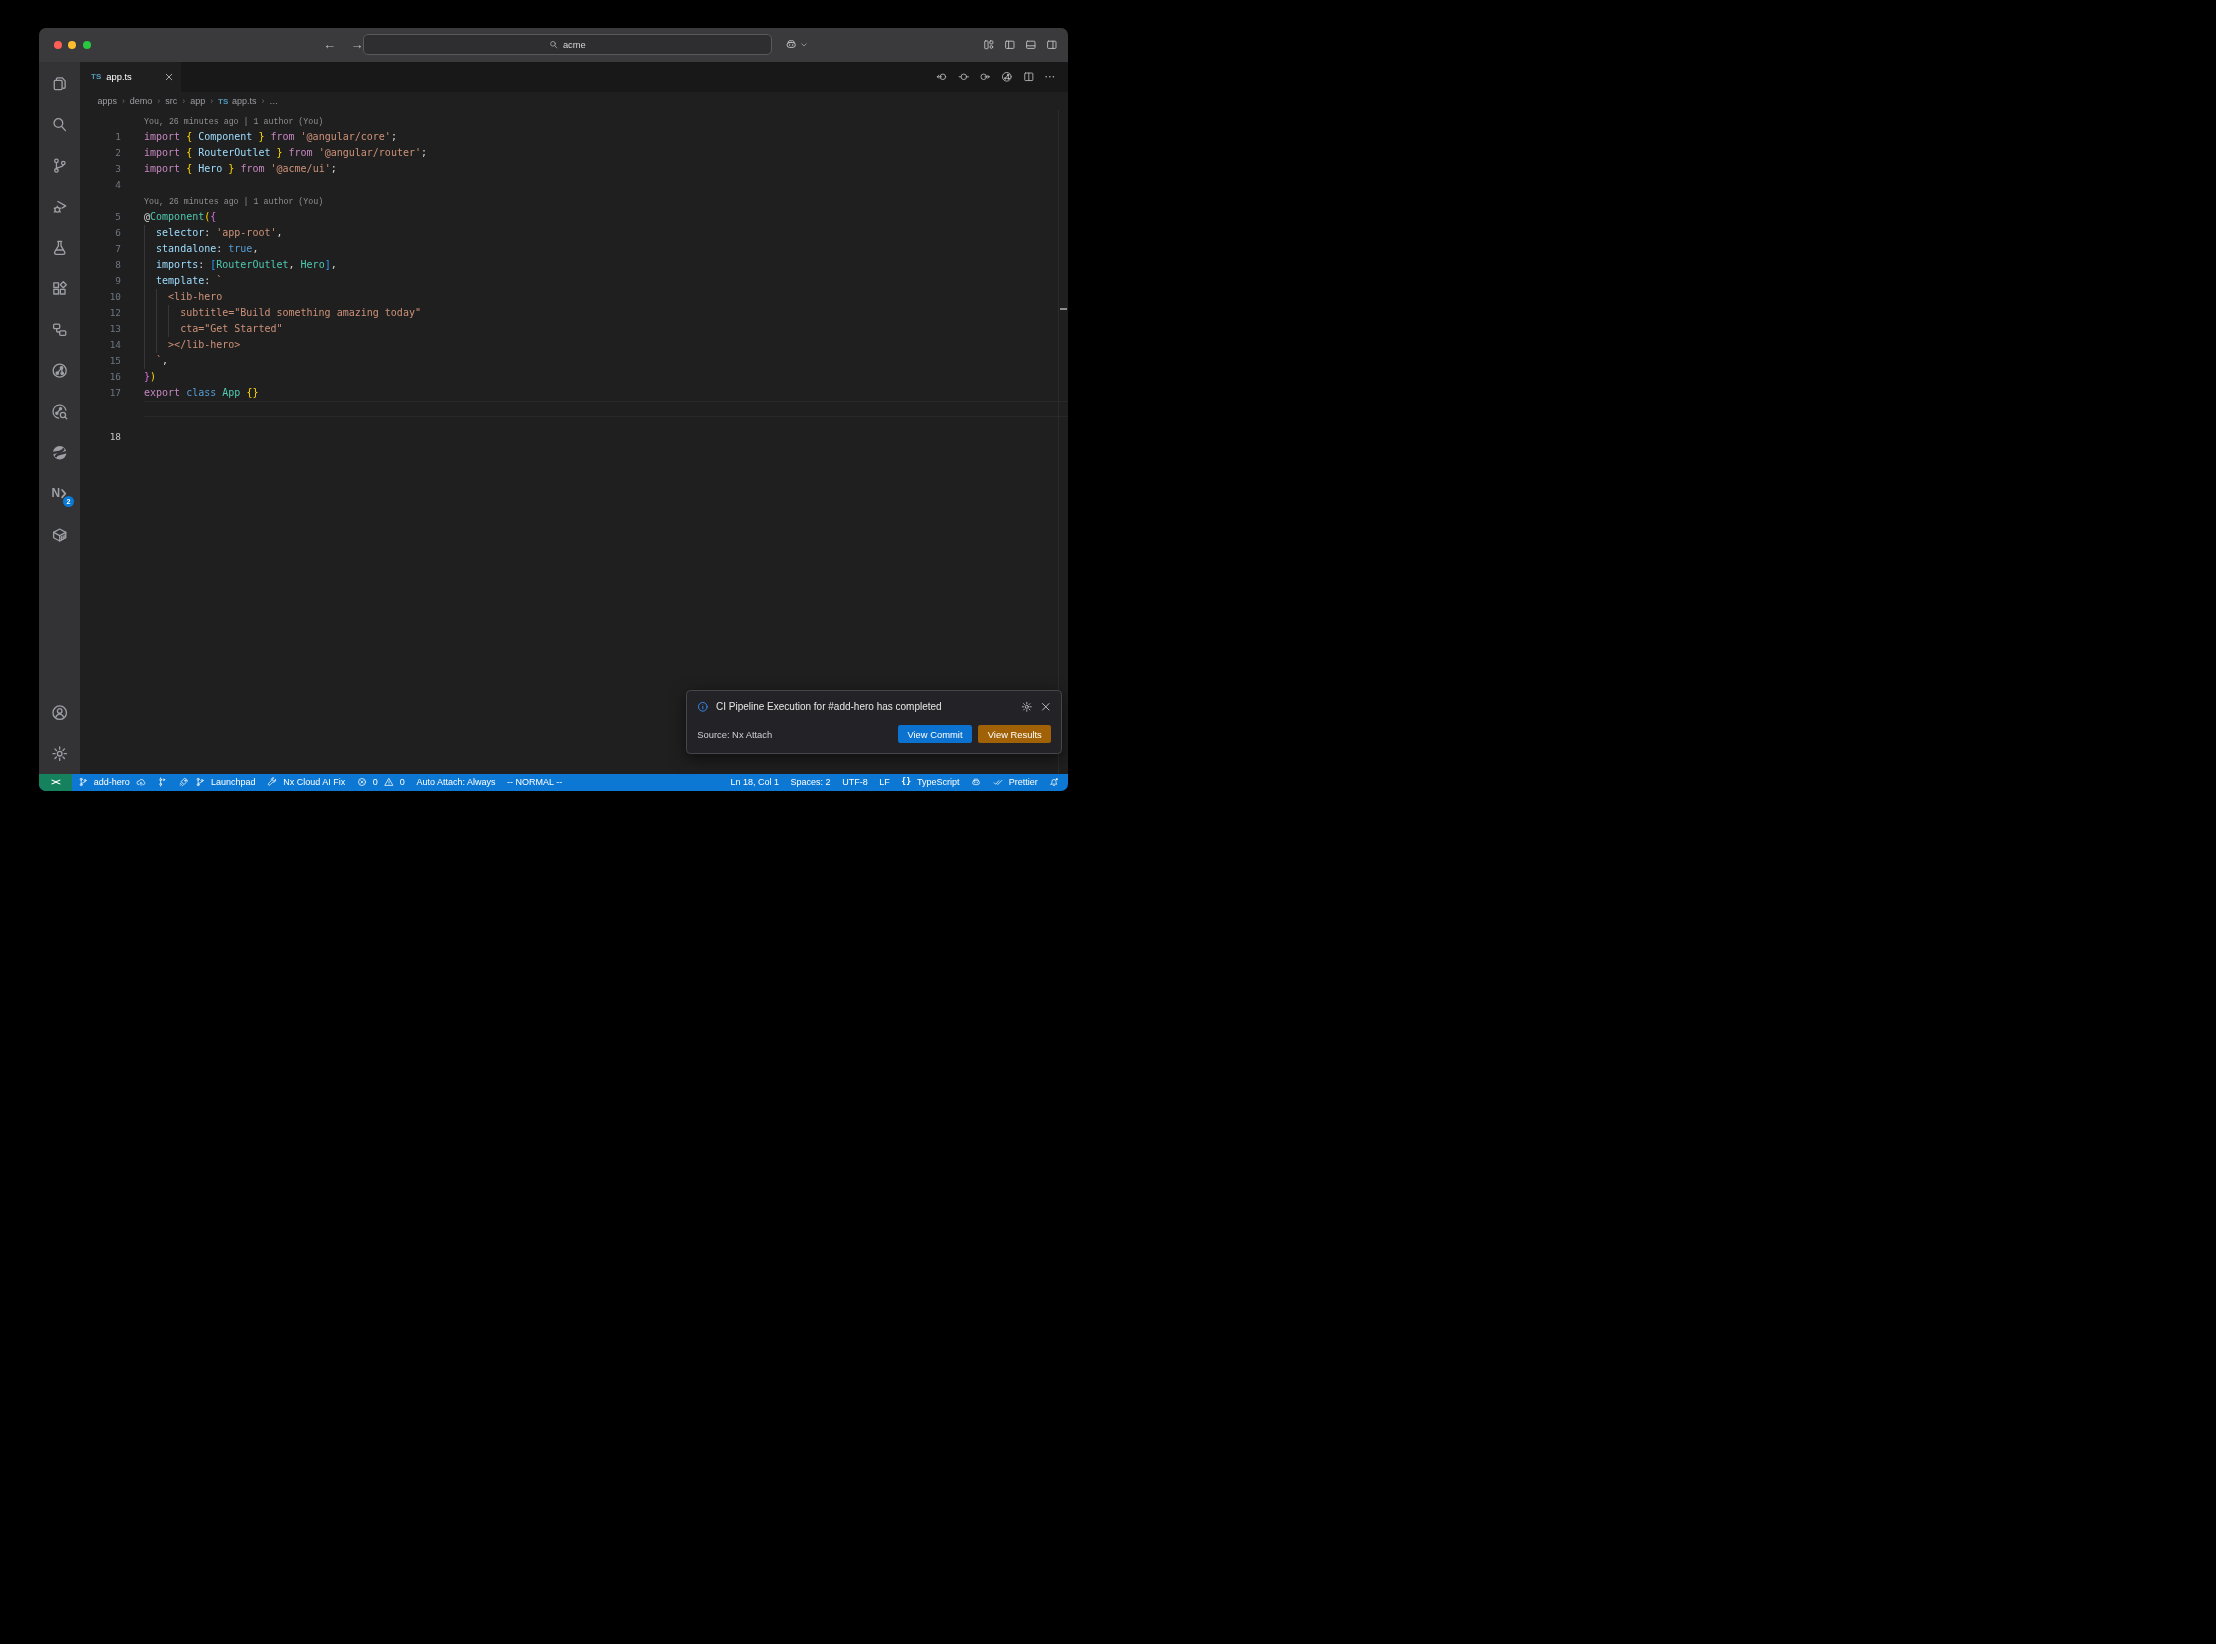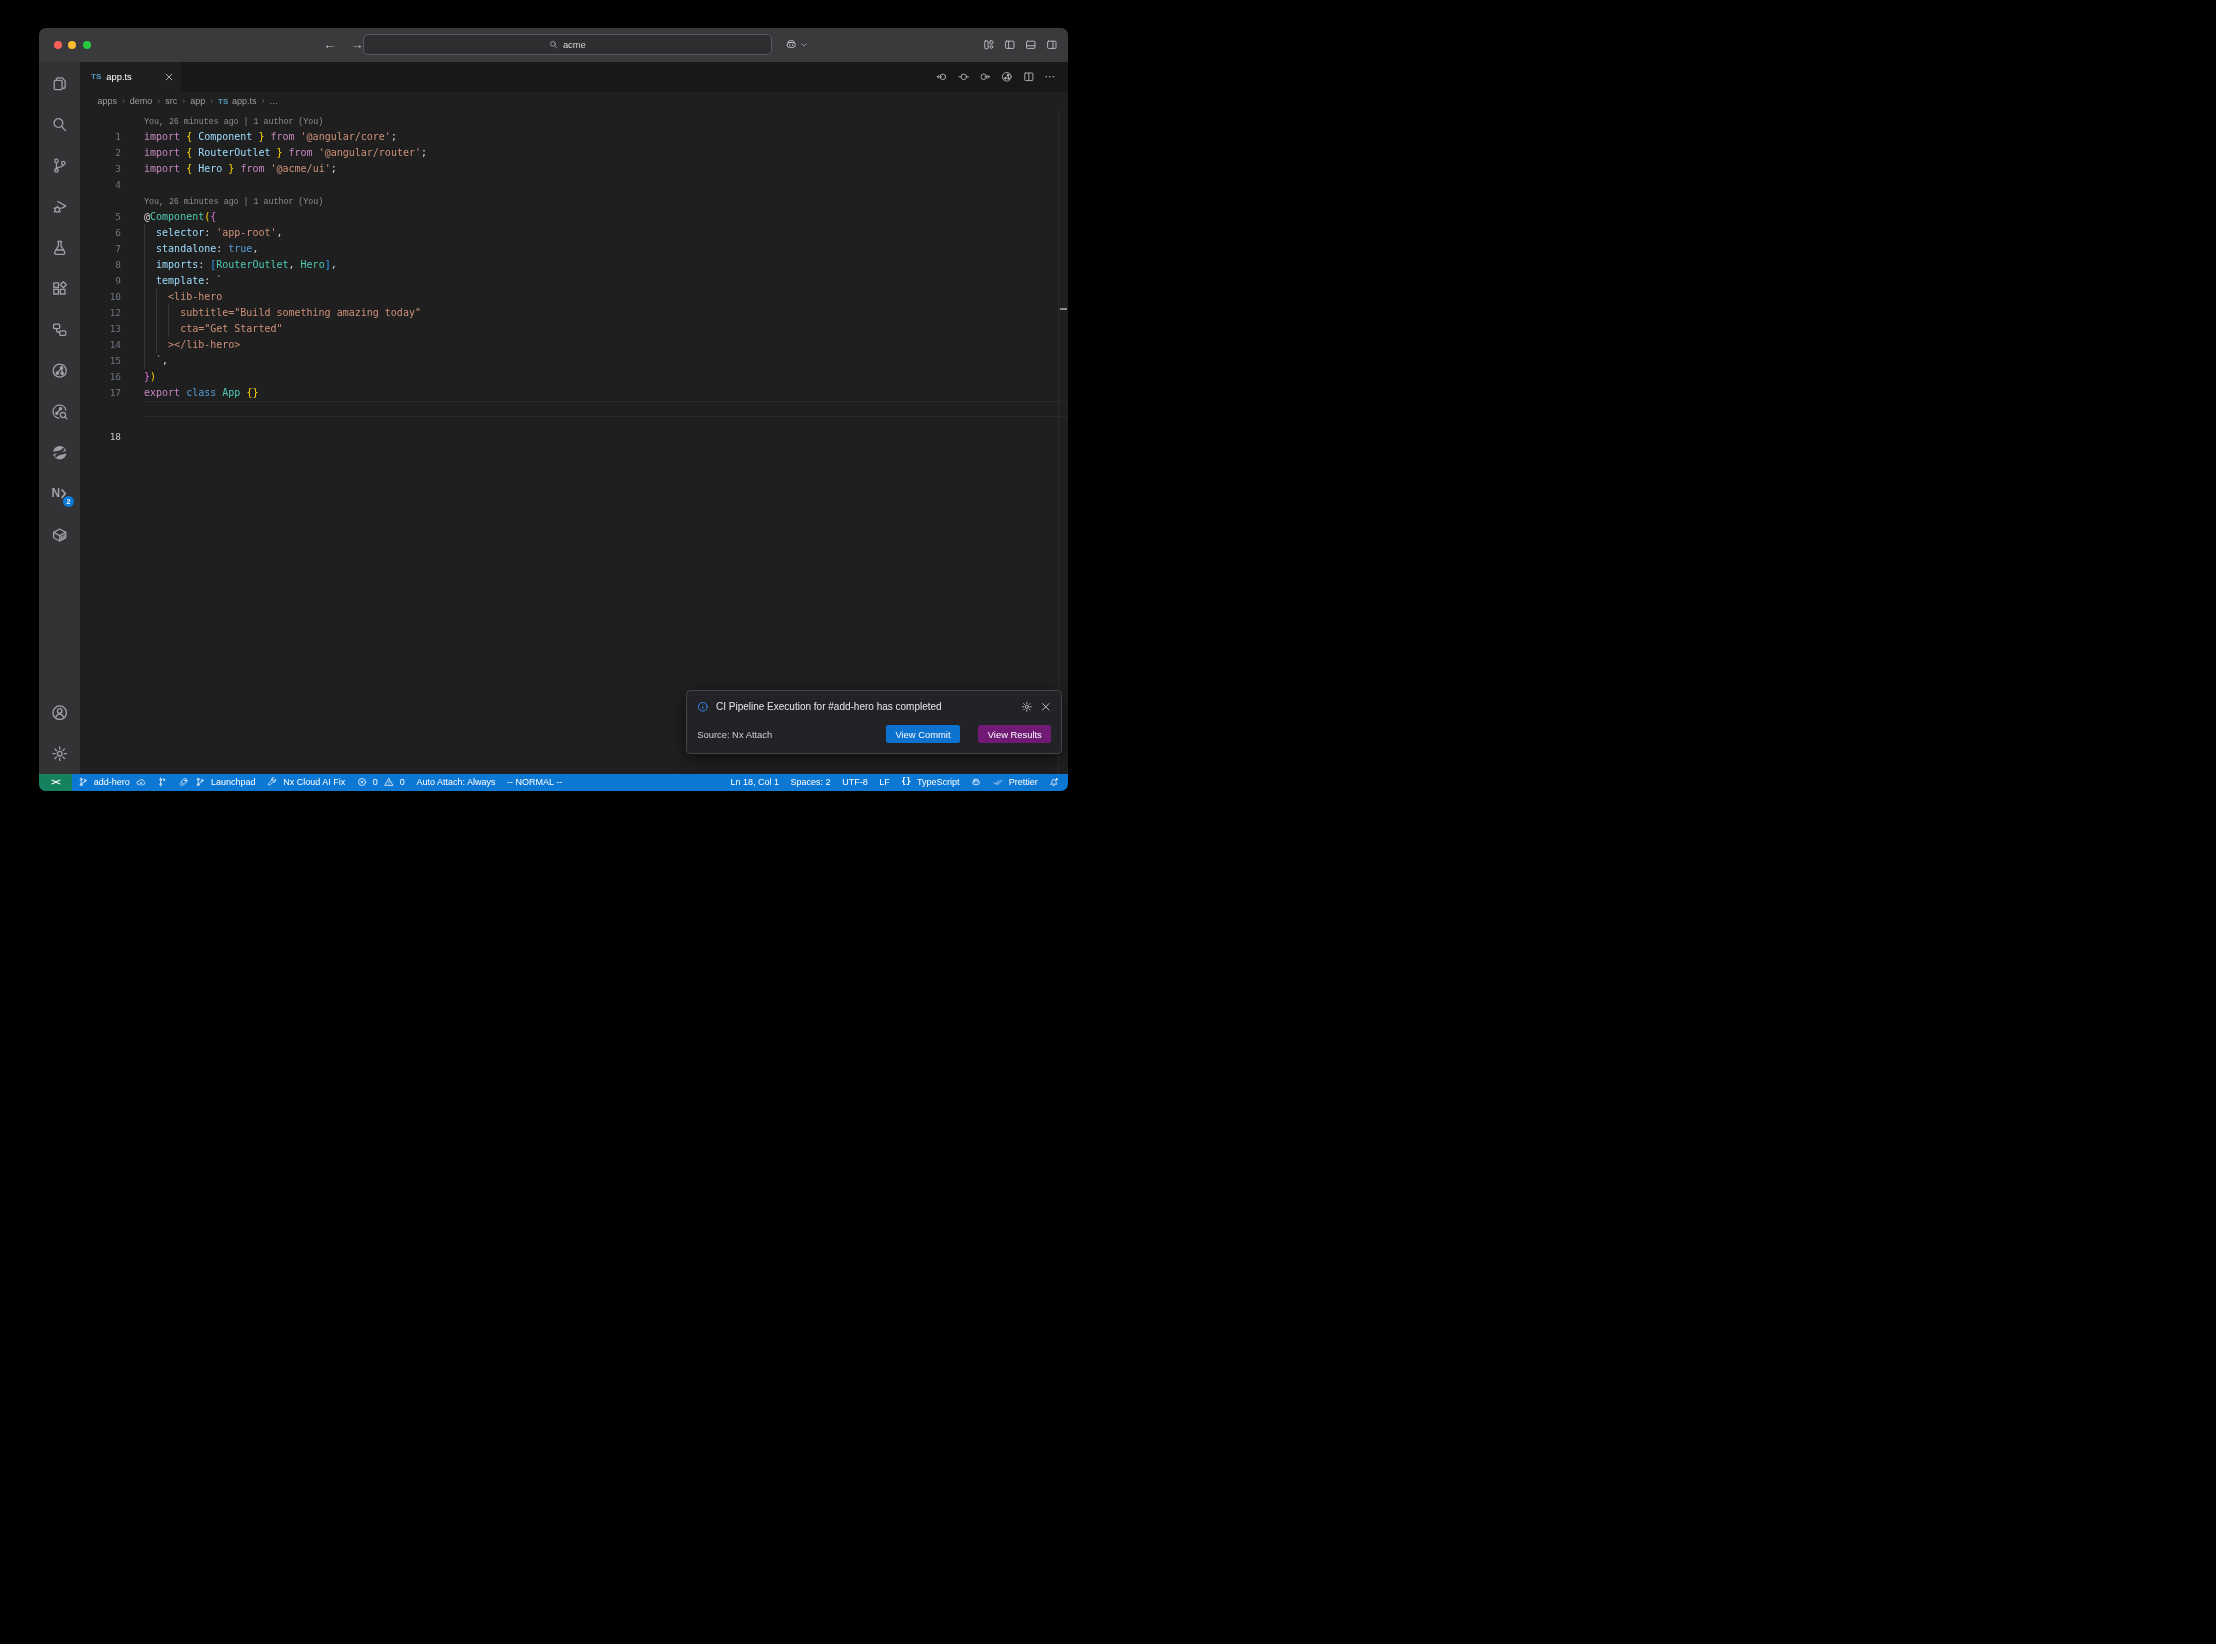--- a/index.html
+++ b/index.html
@@ -79,21 +79,21 @@
                   box-shadow:0 4.3px 14.5px rgba(0,0,0,.55); padding:9.4px 10px 10px; color:#e6e6e6; }
   .notif-head { display:flex; align-items:center; gap:7.2px; font-size:10px; }
   .notif-head .title { flex:1; }
   .notif-head .icon { width:11.6px; height:11.6px; color:#c4c4c8; }
   .notif-head .info { color:#3794ff; }
   .notif-foot { display:flex; align-items:center; margin-top:13px; font-size:9.4px; color:#cfcfd2; }
   .notif-buttons { margin-left:auto; display:flex; gap:6.5px; }
   .btn { border:none; border-radius:2.2px; padding:3.6px 9.4px; font-size:9.4px; color:#fff;
          font-family:inherit; cursor:pointer; }
   .btn.primary { background:#0c72cf; }
-  .btn.secondary { background:#701a75;margin-left:12px; }
+  .btn.secondary { background:#a16207; }
 
   
   .statusbar { height:16.6px; display:flex; align-items:stretch; color:#fff;
                font-size:9px; flex:none; }
   .remote { width:33px; display:flex; align-items:center; justify-content:center;
             font-weight:bold; font-size:8.7px; letter-spacing:-0.7px; }
   .sb-item { display:flex; align-items:center; gap:6px; padding:0 5.8px; white-space:nowrap; }
   .sb-item .icon { width:10px; height:10px; }
   .sb-right { margin-left:auto; display:flex; align-items:stretch; padding-right:2.9px; }
 </style>

